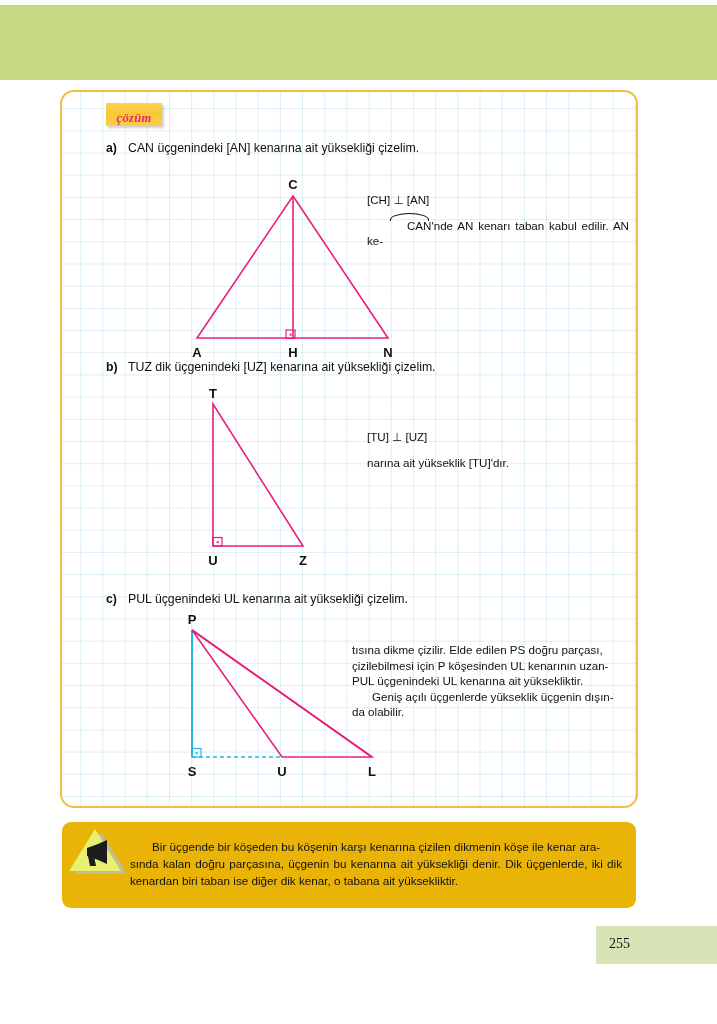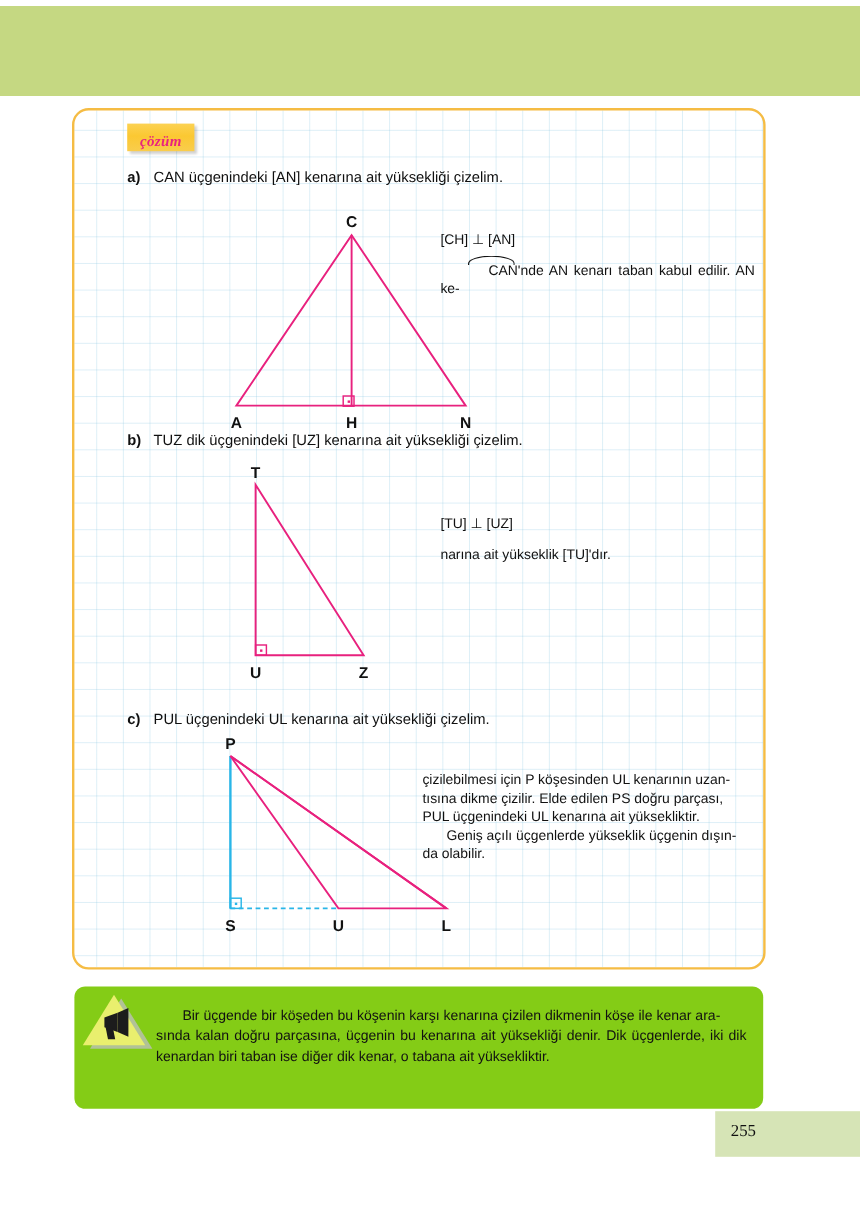--- a/index.html
+++ b/index.html
@@ -113,22 +113,22 @@
     font-family: "Liberation Sans", sans-serif;
     font-size: 13px;
     font-weight: bold;
     fill: #111;
   }
 
   
   .note-box {
     position: absolute;
     left: 62px; top: 822px;
-    width: 574px; height: 102px;
-    background: #84cc16;
+    width: 574px; height: 86px;
+    background: #eab308;
     border-radius: 9px;
     box-sizing: border-box;
     padding-left: 32px;
   }
   .note-text {
     position: absolute;
     left: 68px; top: 16px;
     width: 492px;
     font-size: 11.7px;
     line-height: 17px;
@@ -239,22 +239,22 @@
       <rect x="80" y="131.5" width="9" height="8.5" fill="none" stroke="#29b6e8" stroke-width="1.2"></rect>
       <rect x="83.7" y="135.2" width="2" height="2" fill="#29b6e8"></rect>
       <text class="vlabel" x="80" y="7" text-anchor="middle">P</text>
       <text class="vlabel" x="80" y="159" text-anchor="middle">S</text>
       <text class="vlabel" x="170" y="159" text-anchor="middle">U</text>
       <text class="vlabel" x="260" y="159" text-anchor="middle">L</text>
     </svg>
   </div>
 
   <div class="explain" style="left:290px; top:550px; width:280px;">
+    <span class="plain">tısına dikme çizilir. Elde edilen PS doğru parçası,</span>
     <span class="plain">çizilebilmesi için P köşesinden UL kenarının uzan-</span>
-    <span class="plain">tısına dikme çizilir. Elde edilen PS doğru parçası,</span>
     <span class="plain">PUL üçgenindeki UL kenarına ait yüksekliktir.</span>
     <span class="ind">Geniş açılı üçgenlerde yükseklik üçgenin dışın-</span>
     <span class="plain">da olabilir.</span>
   </div>
 
 </div>
 
 <div class="note-box">
   <svg class="note-icon" viewBox="0 0 62 58">
     <polygon points="34,8 60,50 8,50" fill="#b9bfae" opacity="0.85"></polygon>

